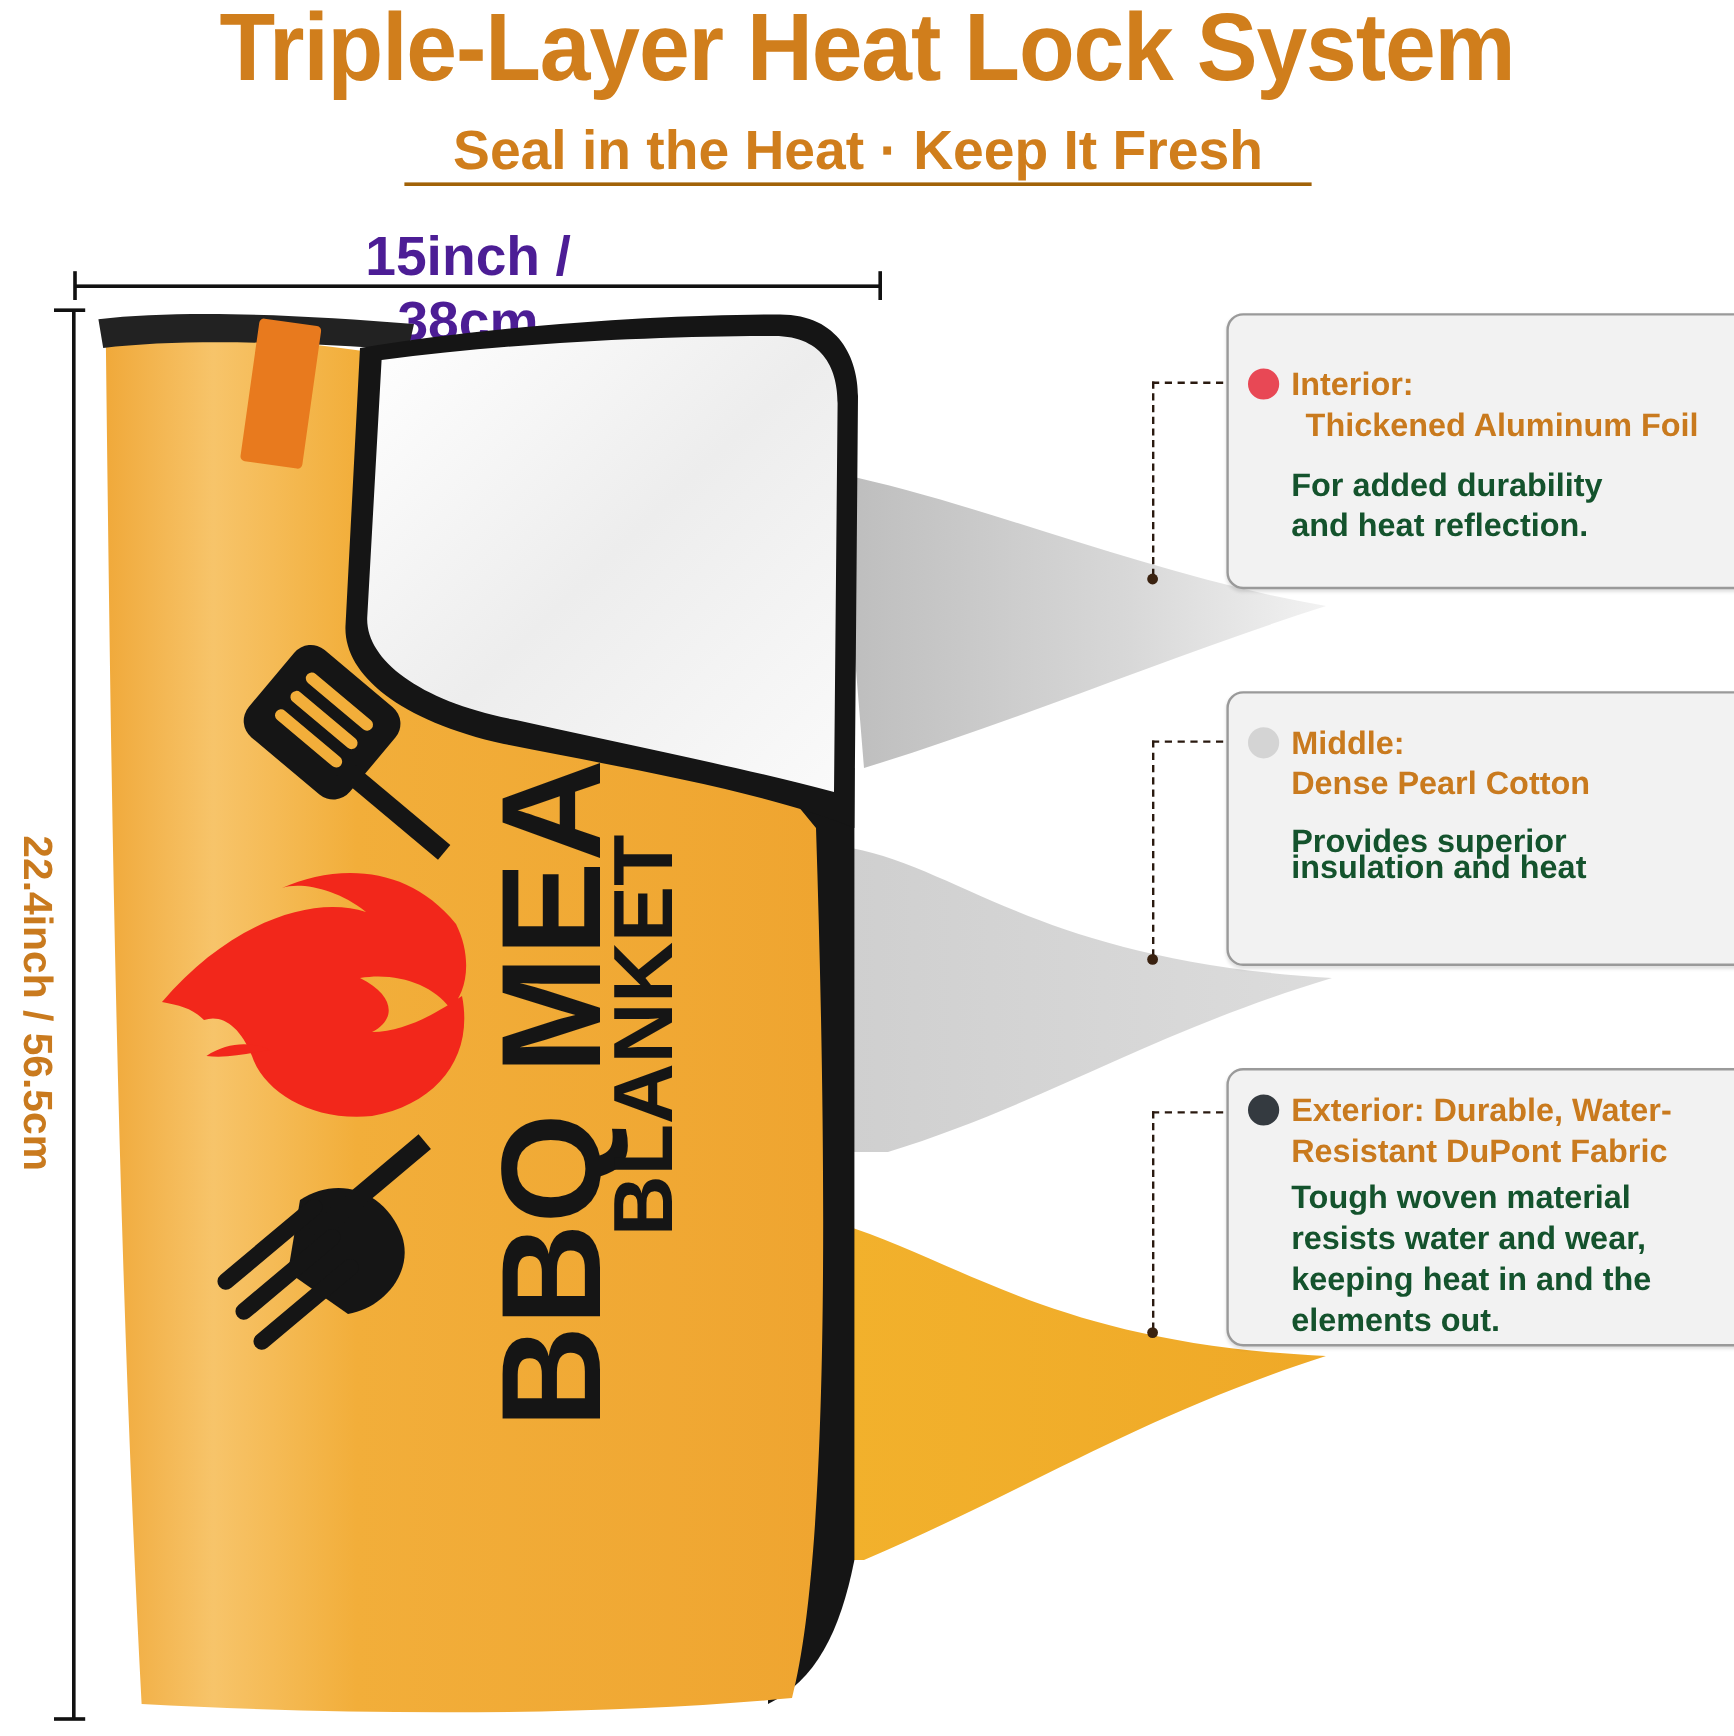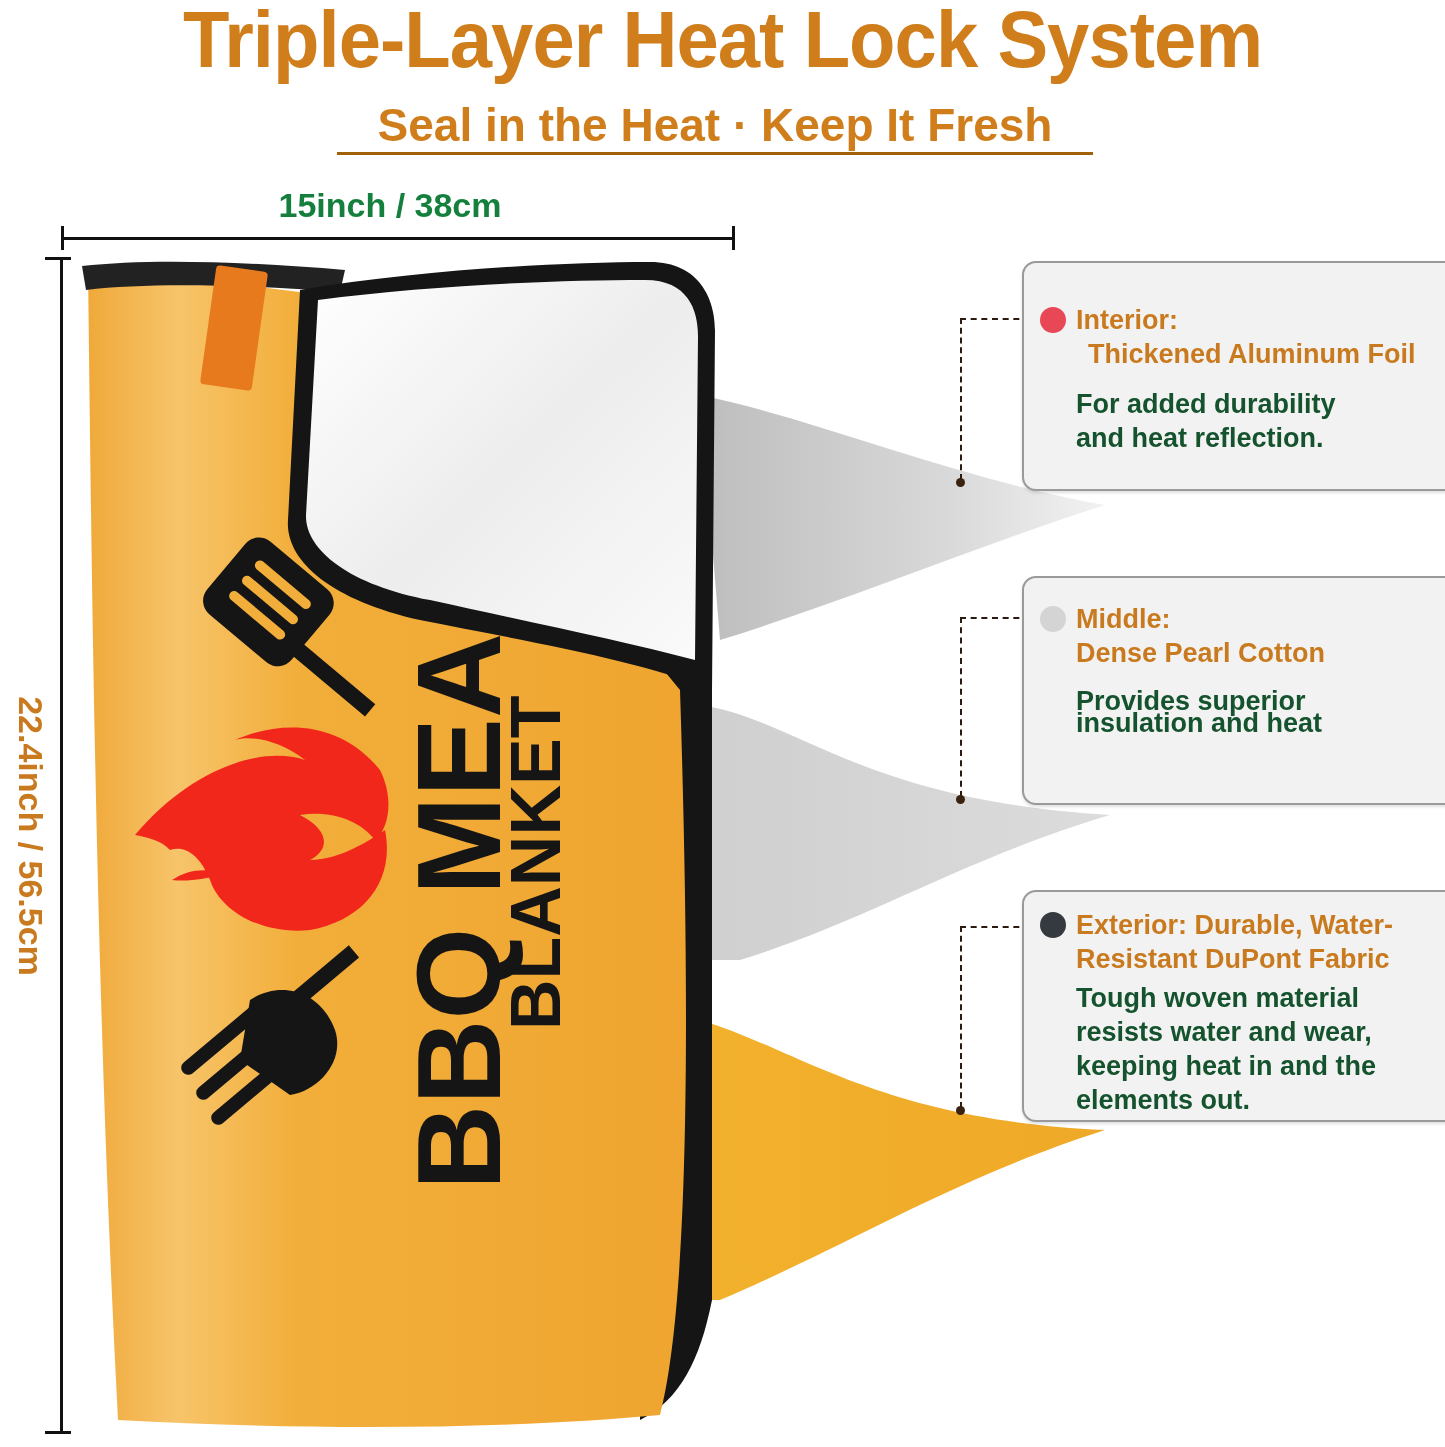--- a/index.html
+++ b/index.html
@@ -14,21 +14,21 @@
     letter-spacing: -1px; transform: scaleX(0.95); transform-origin: center;
     top: -2px;
   }
   .subtitle {
     position: absolute; left: 337px; top: 98px; width: 756px; text-align: center;
     font-weight: 700; font-size: 46px; line-height: 54px; color: #D07E1C;
     border-bottom: 3px solid #a16207; padding-bottom: 0;
   }
   .dim-h-label {
     position: absolute; left: 240px; top: 186px; width: 300px; text-align: center;
-    font-weight: 700; font-size: 34px; color: #15803d;
+    font-weight: 700; font-size: 46px; color: #4c1d95;
   }
   .dim-h-line { position: absolute; left: 62px; top: 237px; width: 672px; height: 3px; background: #111; }
   .dim-h-tick { position: absolute; top: 226px; width: 3px; height: 24px; background: #111; }
   .dim-v-line { position: absolute; left: 60px; top: 258px; width: 3px; height: 1175px; background: #111; }
   .dim-v-tick { position: absolute; left: 45px; width: 26px; height: 3px; background: #111; }
   .dim-v-label {
     position: absolute; left: 16px; top: 836px; width: 340px; height: 34px;
     transform-origin: 0 0; transform: rotate(90deg) translate(-170px, -34px);
     text-align: center; font-weight: 700; font-size: 34px; color: #C97A1E; white-space: nowrap;
   }

